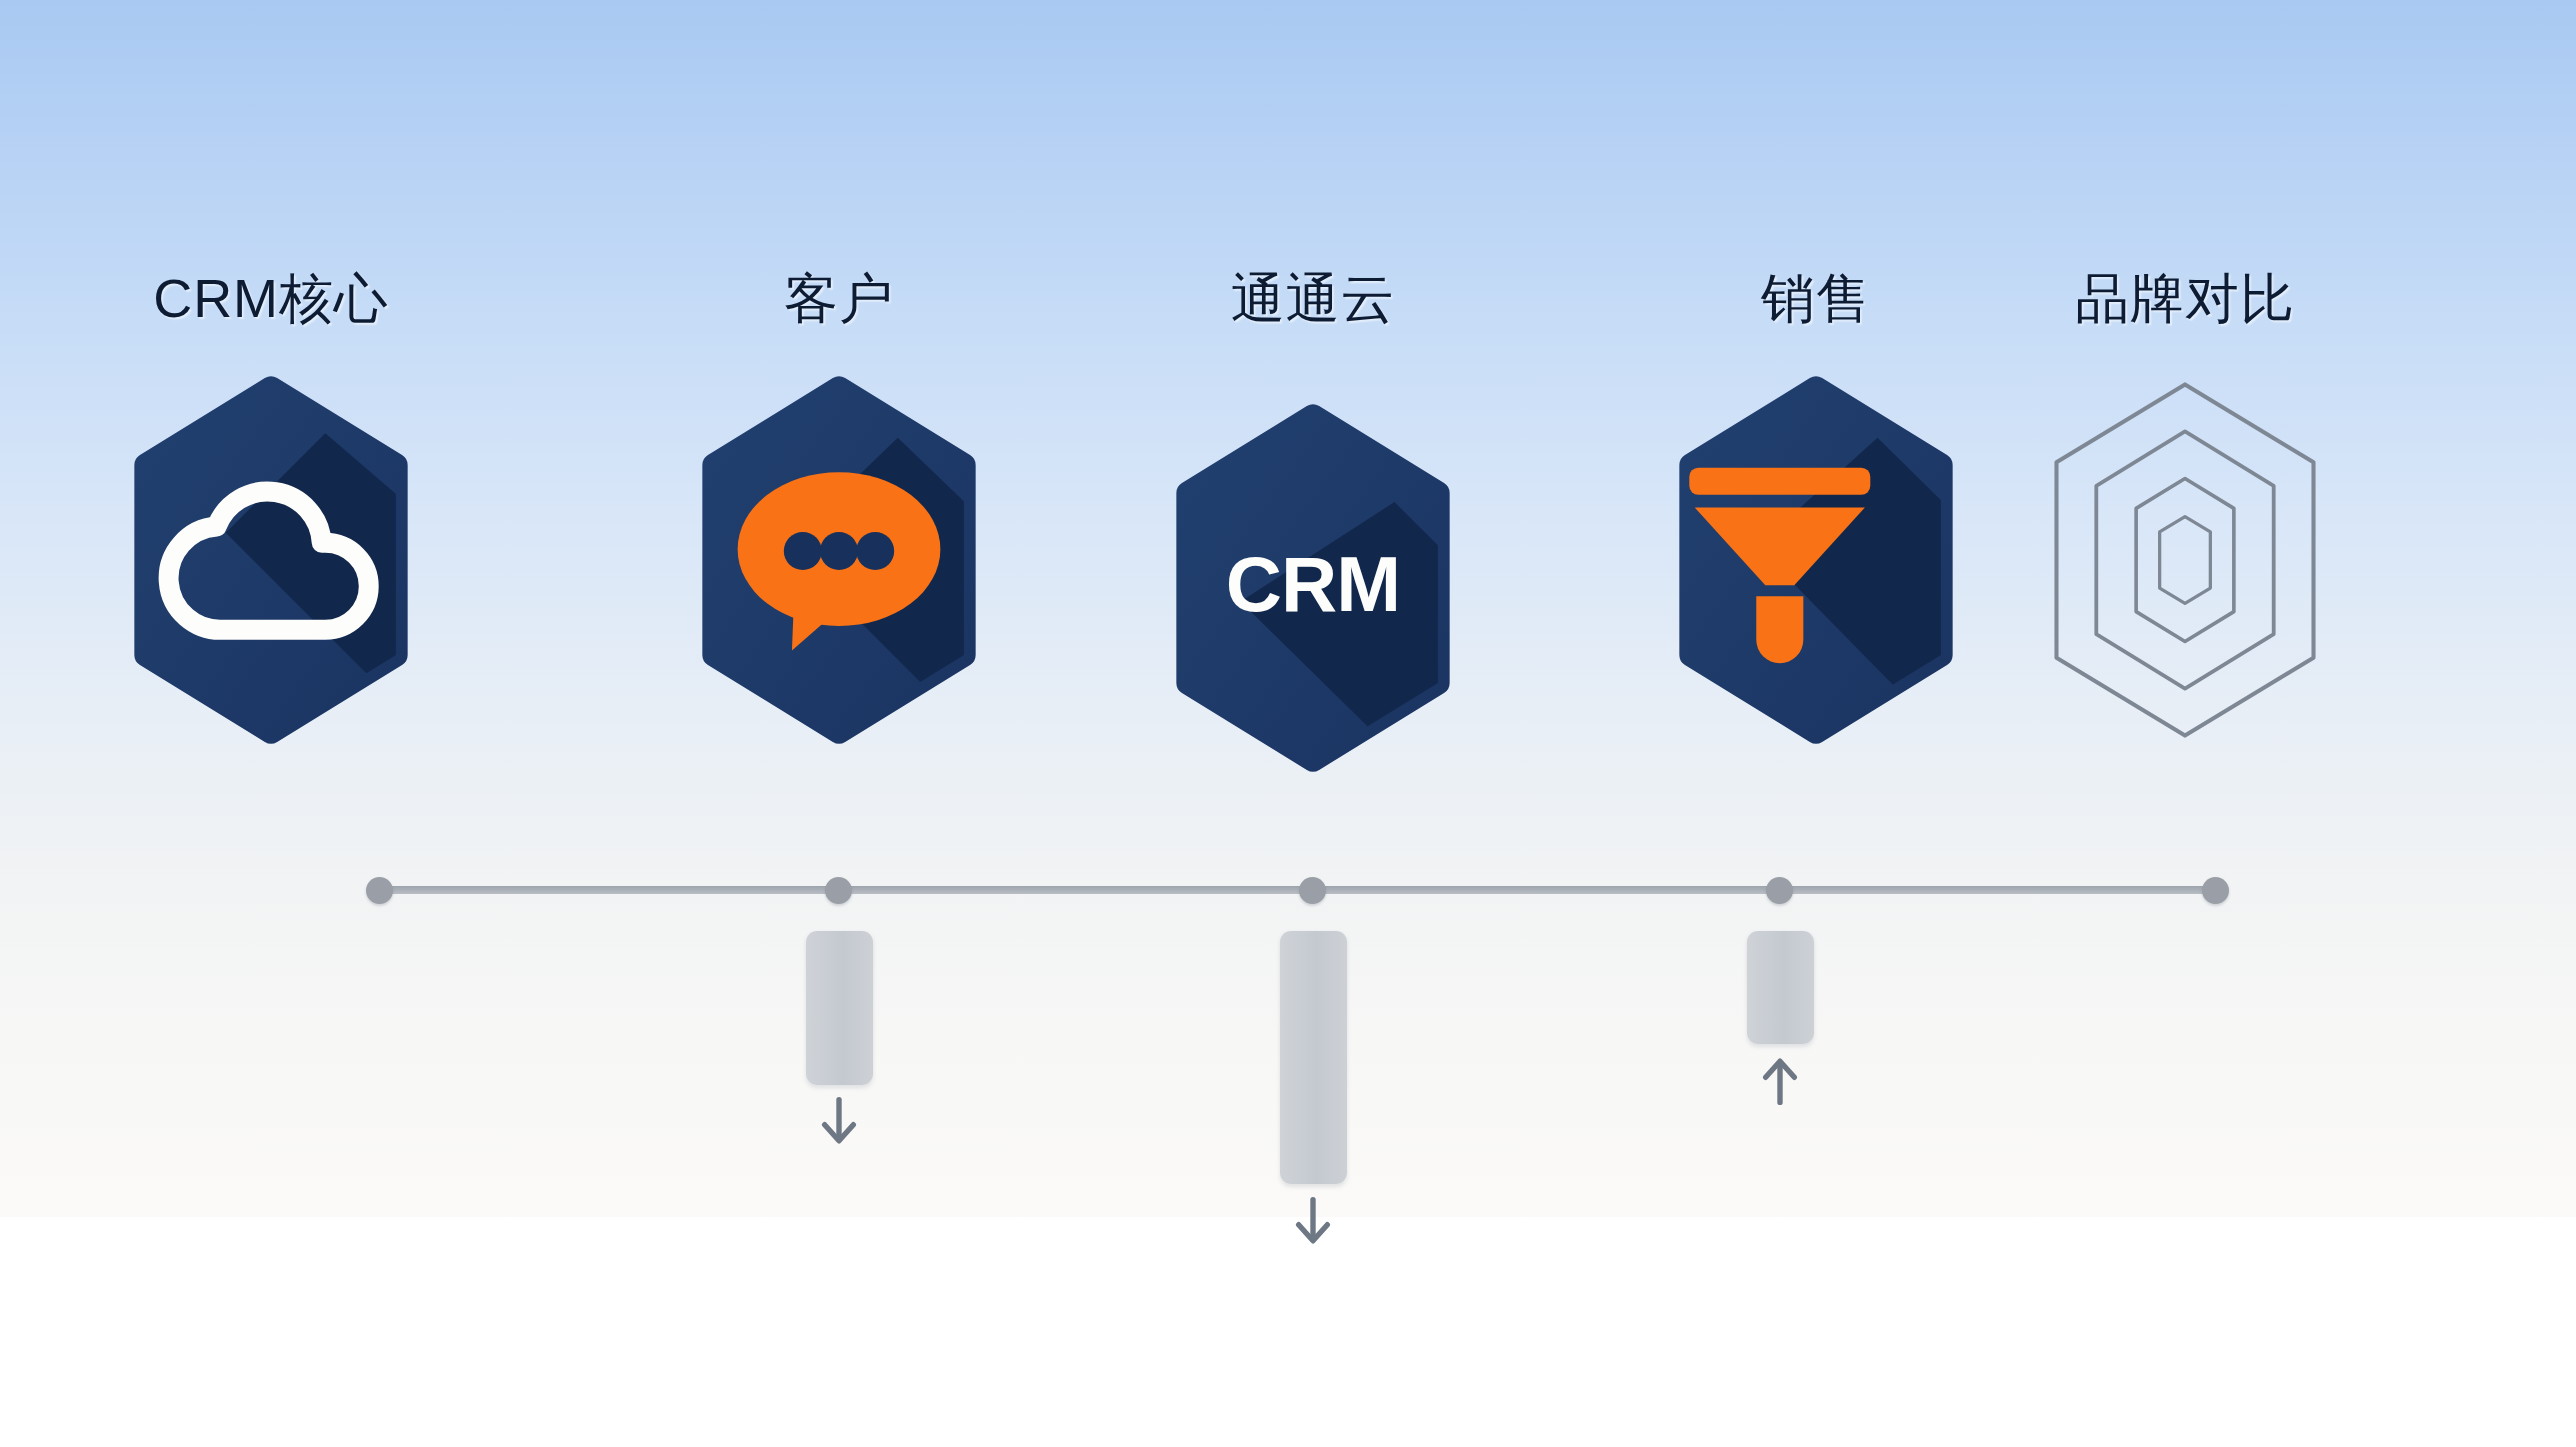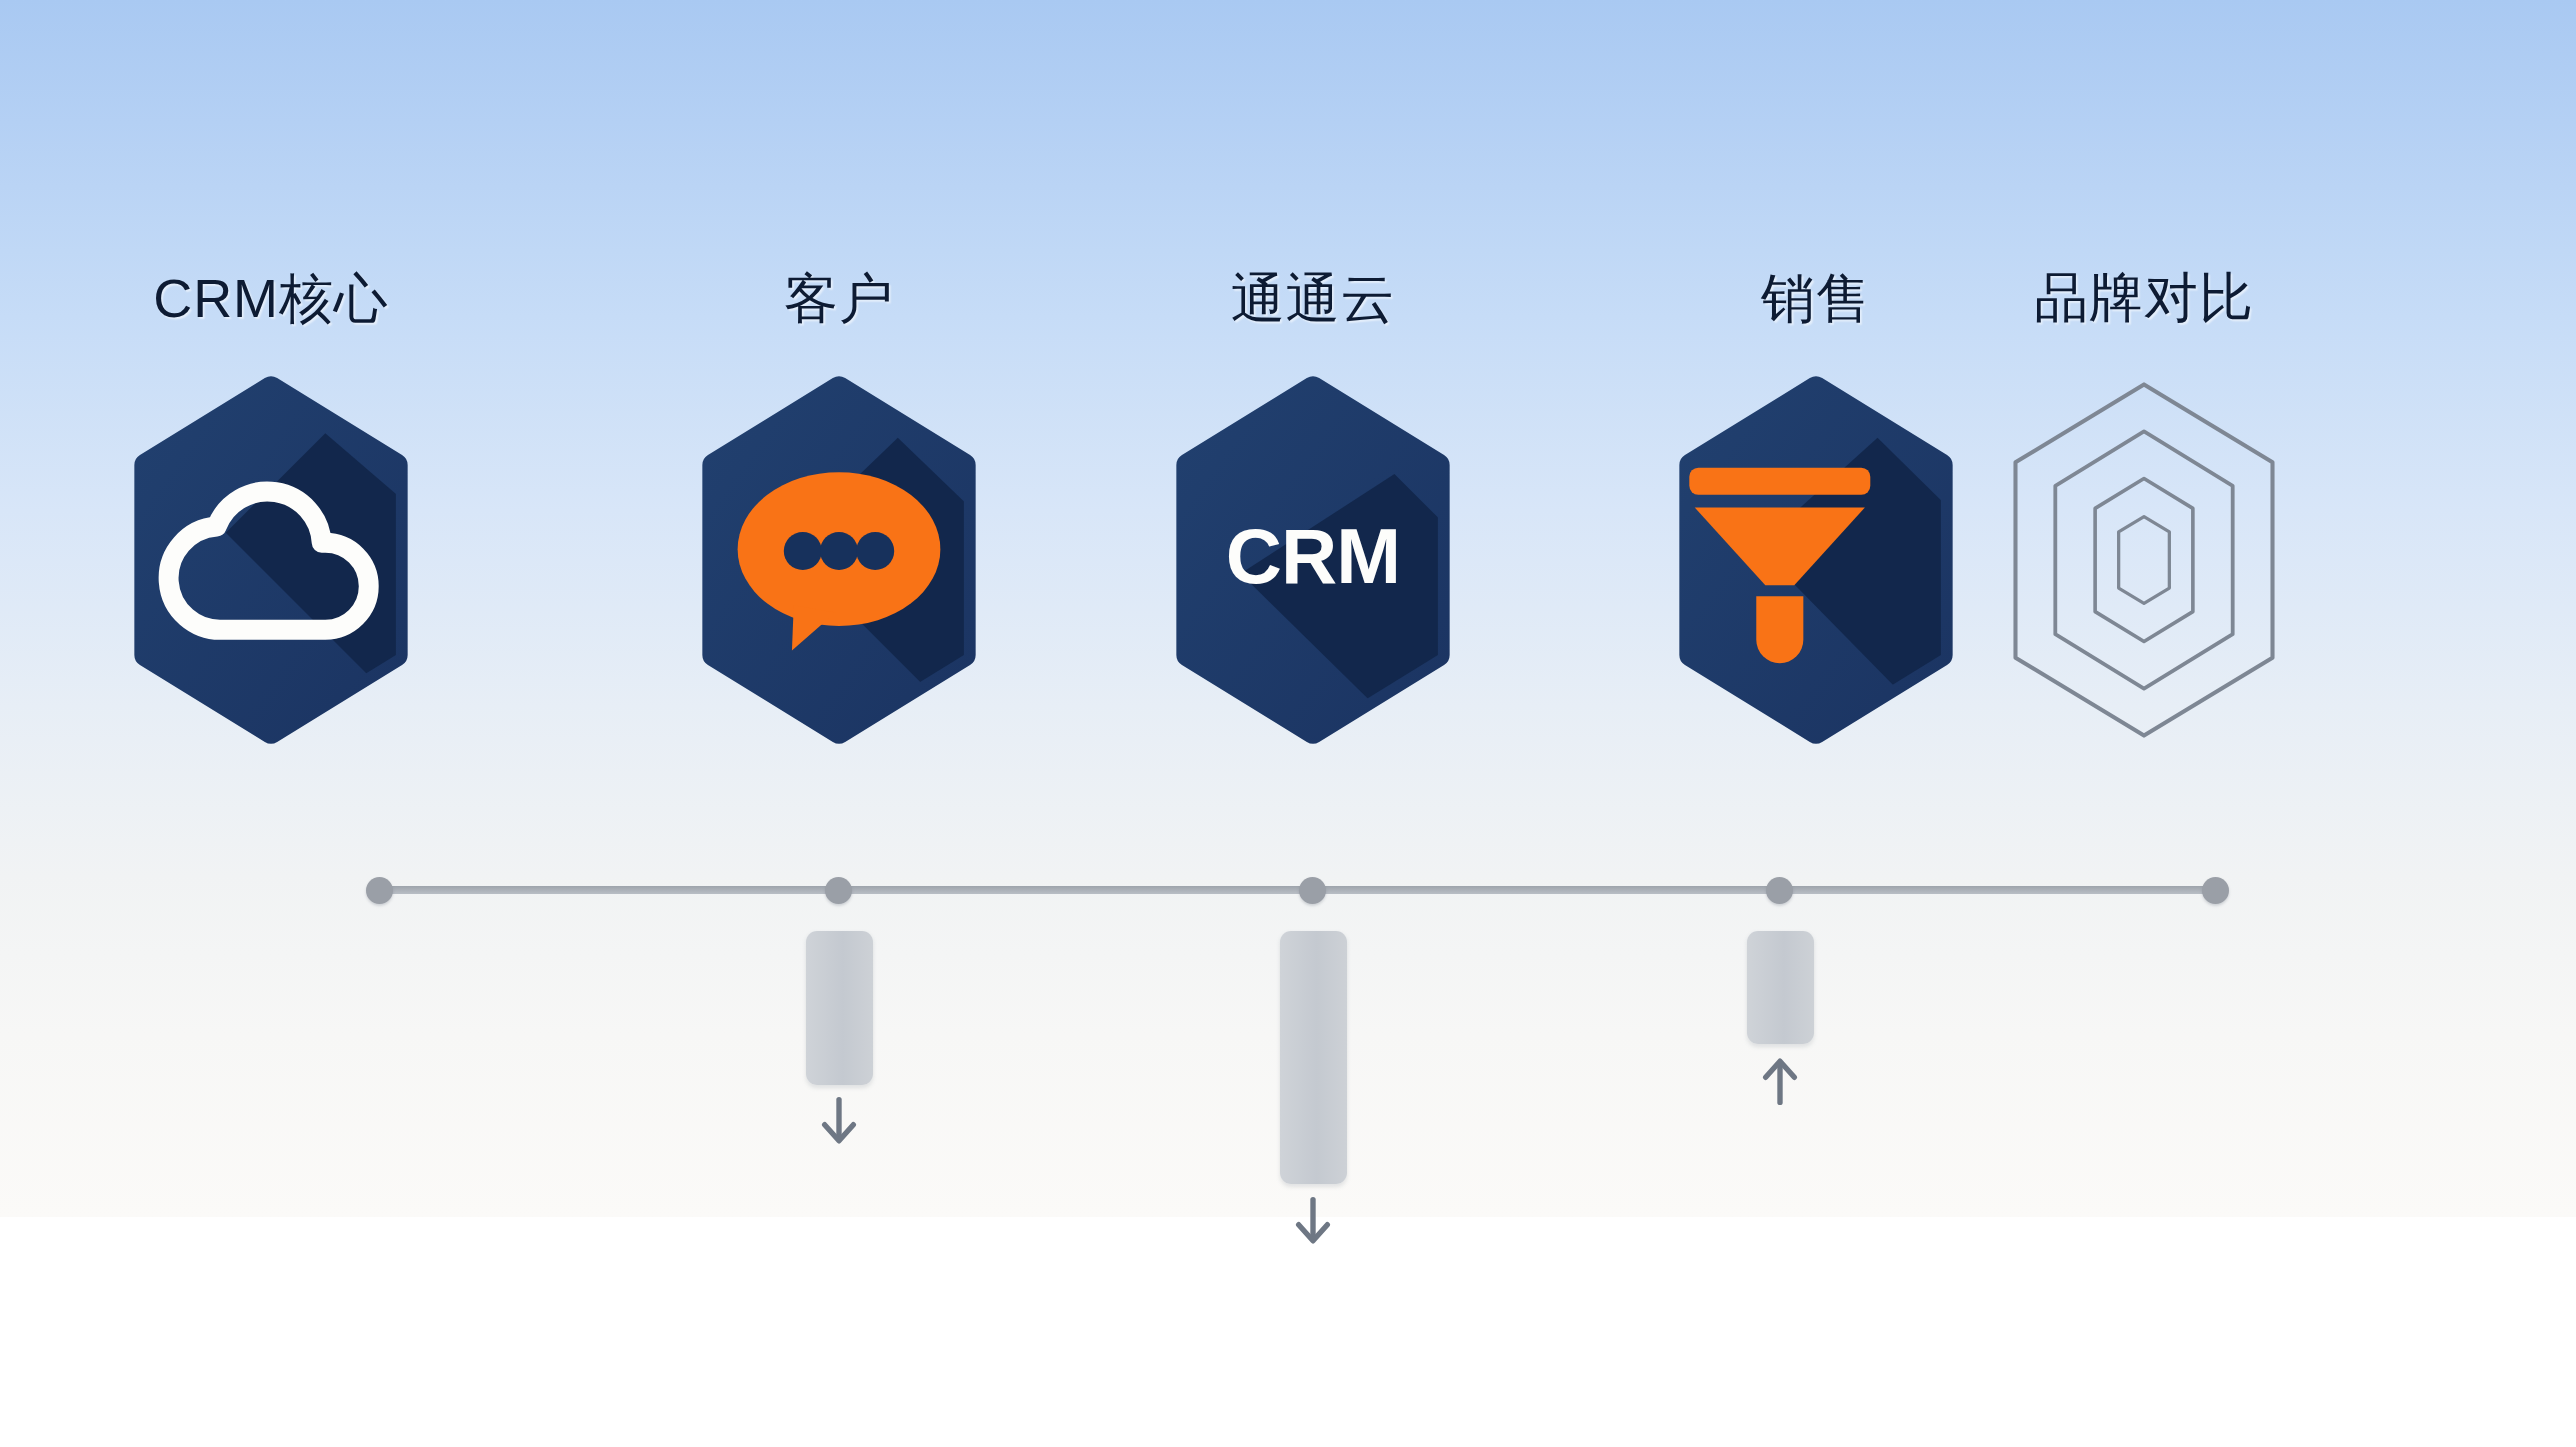--- a/index.html
+++ b/index.html
@@ -181,21 +181,21 @@
             <ellipse cx="200" cy="188" rx="112" ry="85" fill="#f97316"></ellipse>
             <path d="M150 250 L148 300 L196 258 Z" fill="#f97316"></path>
             <circle cx="160" cy="190" r="21" fill="#17315c"></circle>
             <circle cx="200" cy="190" r="21" fill="#17315c"></circle>
             <circle cx="240" cy="190" r="21" fill="#17315c"></circle>
           </g>
         </svg>
       </div>
     </div>
 
-    <div class="badge-col" style="left:1078px;">
+    <div class="badge-col" style="left:1078px;gap:28px;">
       <div class="badge-label">通通云</div>
       <div class="badge-art">
         <svg viewBox="0 0 400 400">
           <defs>
             <clipPath id="clipHex3">
               <path d="M200 10 L338 95 L338 305 L200 390 L62 305 L62 95 Z"></path>
             </clipPath>
             <linearGradient id="navy3" x1="0" y1="0" x2="1" y2="1">
               <stop offset="0" stop-color="#21406f"></stop>
               <stop offset="1" stop-color="#1b3462"></stop>
@@ -229,21 +229,21 @@
           </g>
           <g fill="#f97316">
             <rect x="60" y="98" width="200" height="30" rx="10"></rect>
             <path d="M66 142 H254 L176 228 H144 Z"></path>
             <path d="M134 240 h52 v48 a26 26 0 0 1-52 0 Z"></path>
           </g>
         </svg>
       </div>
     </div>
 
-    <div class="badge-col" style="left:1909px;font-family:Liberation Serif, serif;">
+    <div class="badge-col" style="left:1950px;">
       <div class="badge-label">品牌对比</div>
       <div class="badge-art">
         <svg viewBox="0 0 400 400">
           <g fill="none" stroke="#7e8794" stroke-width="4" stroke-linejoin="round">
             <path d="M200 6 L342 92 L342 308 L200 394 L58 308 L58 92 Z" stroke-width="4.5"></path>
             <path d="M200 58 L298 118 L298 282 L200 342 L102 282 L102 118 Z" stroke-width="4.2"></path>
             <path d="M200 110 L254 143 L254 257 L200 290 L146 257 L146 143 Z" stroke-width="4"></path>
             <path d="M200 152 L228 169 L228 231 L200 248 L172 231 L172 169 Z" stroke-width="3.6"></path>
           </g>
         </svg>

